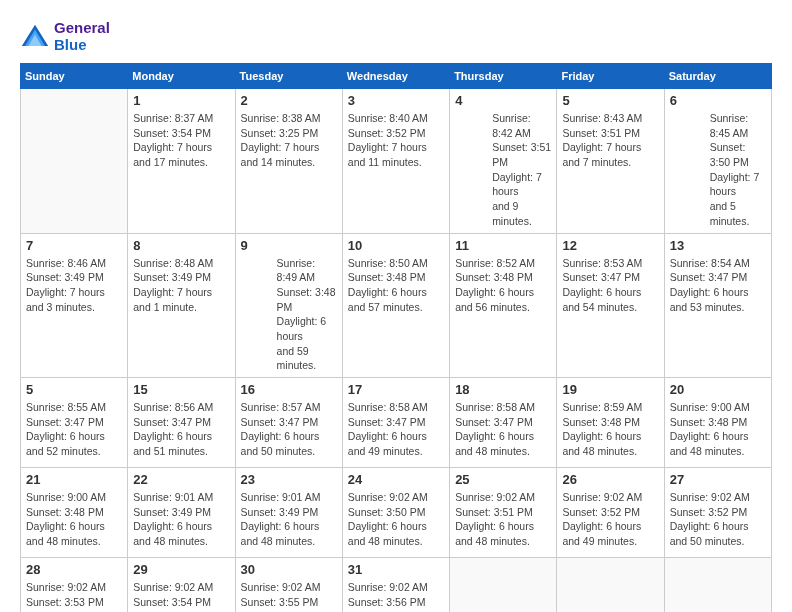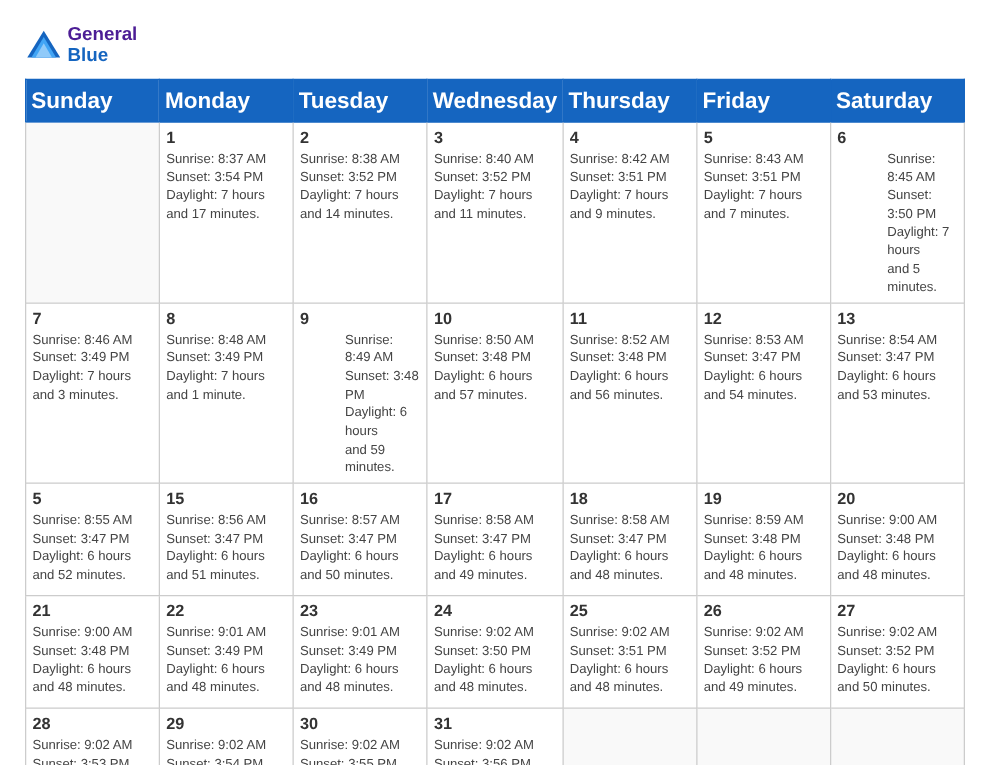--- a/index.html
+++ b/index.html
@@ -40,21 +40,21 @@
     table {
       width: 100%;
       border-collapse: collapse;
       font-size: 11px;
     }
     thead tr th {
       background-color: #1565c0;
       color: #fff;
       padding: 6px 4px;
       text-align: left;
-      font-size: 18px;
+      font-size: 11px;
       font-weight: bold;
       border: 1px solid #1565c0;
     }
     tbody tr td {
       border: 1px solid #ccc;
       vertical-align: top;
       padding: 4px 5px;
       min-height: 80px;
       height: 90px;
       color: #333;
@@ -109,34 +109,34 @@
         <td>
           <div class="day-number">1</div>
           <div class="day-info" style="white-space: pre-line;">Sunrise: 8:37 AM
 Sunset: 3:54 PM
 Daylight: 7 hours
 and 17 minutes.</div>
         </td>
         <td>
           <div class="day-number">2</div>
           <div class="day-info" style="white-space: pre-line;">Sunrise: 8:38 AM
-Sunset: 3:52 PM
+Sunset: 3:25 PM
 Daylight: 7 hours
 and 14 minutes.</div>
         </td>
         <td>
           <div class="day-number">3</div>
           <div class="day-info" style="white-space: pre-line;">Sunrise: 8:40 AM
 Sunset: 3:52 PM
 Daylight: 7 hours
 and 11 minutes.</div>
         </td>
         <td>
           <div class="day-number">4</div>
-          <div class="day-info" style="white-space: pre-line;">Sunrise: 8:42 AM
+          <div class="day-info" style="white-space: pre-line; margin-left: 37px;">Sunrise: 8:42 AM
 Sunset: 3:51 PM
 Daylight: 7 hours
 and 9 minutes.</div>
         </td>
         <td>
           <div class="day-number">5</div>
           <div class="day-info" style="white-space: pre-line;">Sunrise: 8:43 AM
 Sunset: 3:51 PM
 Daylight: 7 hours
 and 7 minutes.</div>

